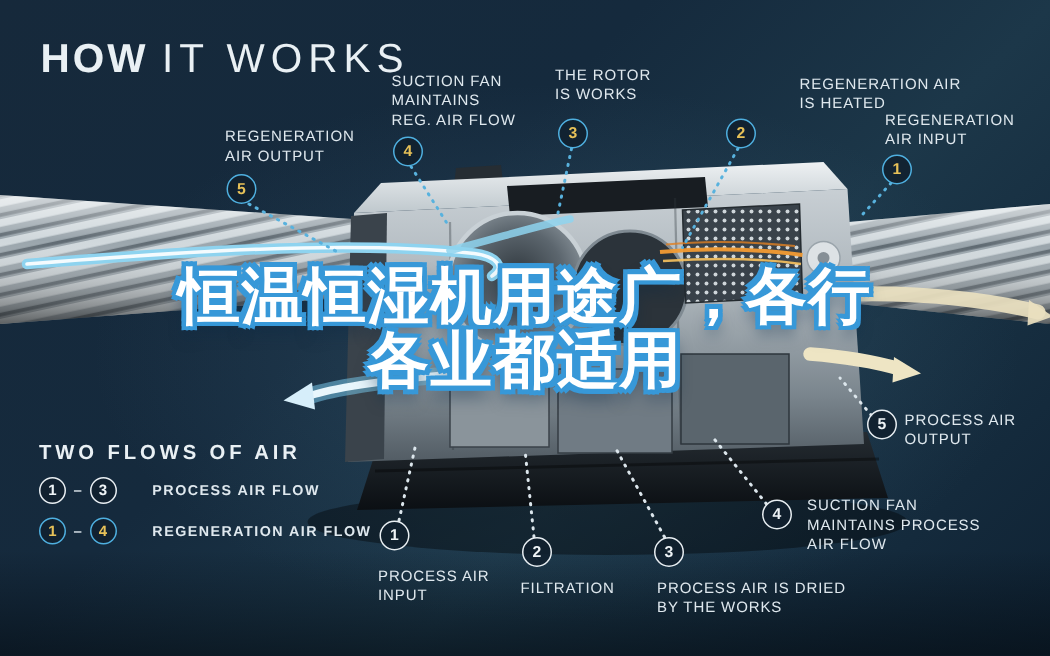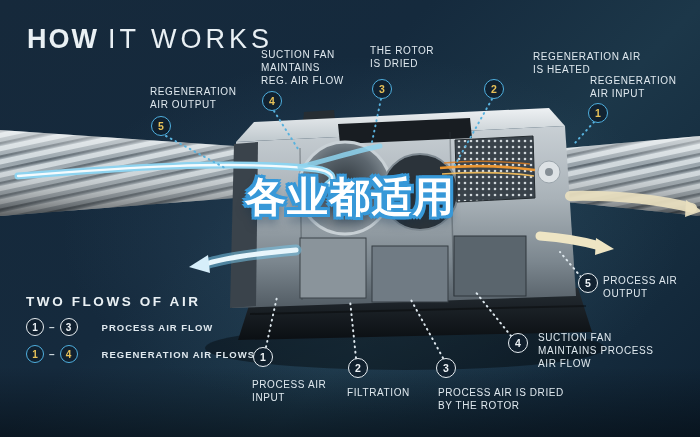--- a/index.html
+++ b/index.html
@@ -151,41 +151,42 @@
       <line x1="356" y1="358" x2="350" y2="300"></line>
       <line x1="266" y1="347" x2="277" y2="297"></line>
     </g>
   </svg>
 
   <div class="title">
     <span class="t-bold">HOW</span><span class="t-light">IT WORKS</span>
   </div>
 
   <div class="overlay">
+    <div>恒温恒湿机用途广，各行</div>
     <div>各业都适用</div>
   </div>
 
   <div class="lbl" style="left:150px;top:85px;">REGENERATION
 AIR OUTPUT</div>
   <div class="lbl" style="left:261px;top:48px;">SUCTION FAN
 MAINTAINS
 REG. AIR FLOW</div>
   <div class="lbl" style="left:370px;top:44px;">THE ROTOR
-IS DRIED</div>
+IS WORKS</div>
   <div class="lbl" style="left:485px;top:50px;margin-left:48px;">REGENERATION AIR
 IS HEATED</div>
   <div class="lbl" style="left:590px;top:74px;">REGENERATION
 AIR INPUT</div>
   <div class="lbl" style="left:603px;top:274px;">PROCESS AIR
 OUTPUT</div>
   <div class="lbl" style="left:538px;top:331px;">SUCTION FAN
 MAINTAINS PROCESS
 AIR FLOW</div>
   <div class="lbl" style="left:438px;top:386px;">PROCESS AIR IS DRIED
-BY THE ROTOR</div>
+BY THE WORKS</div>
   <div class="lbl" style="left:347px;top:386px;">FILTRATION</div>
   <div class="lbl" style="left:252px;top:378px;">PROCESS AIR
 INPUT</div>
 
   <span class="badge regen" style="left:151px;top:116px;">5</span>
   <span class="badge regen" style="left:262px;top:91px;">4</span>
   <span class="badge regen" style="left:372px;top:79px;">3</span>
   <span class="badge regen" style="left:484px;top:79px;">2</span>
   <span class="badge regen" style="left:588px;top:103px;">1</span>
   <span class="badge process" style="left:578px;top:273px;">5</span>
@@ -199,17 +200,17 @@
     <div class="legend-row">
       <span class="badge process lg-badge">1</span>
       <span class="lg-dash">–</span>
       <span class="badge process lg-badge">3</span>
       <span class="lg-label">PROCESS AIR FLOW</span>
     </div>
     <div class="legend-row">
       <span class="badge regen lg-badge">1</span>
       <span class="lg-dash">–</span>
       <span class="badge regen lg-badge">4</span>
-      <span class="lg-label">REGENERATION AIR FLOWS</span>
+      <span class="lg-label">REGENERATION AIR FLOW</span>
     </div>
   </div>
 
 </div>
 
 </body></html>

